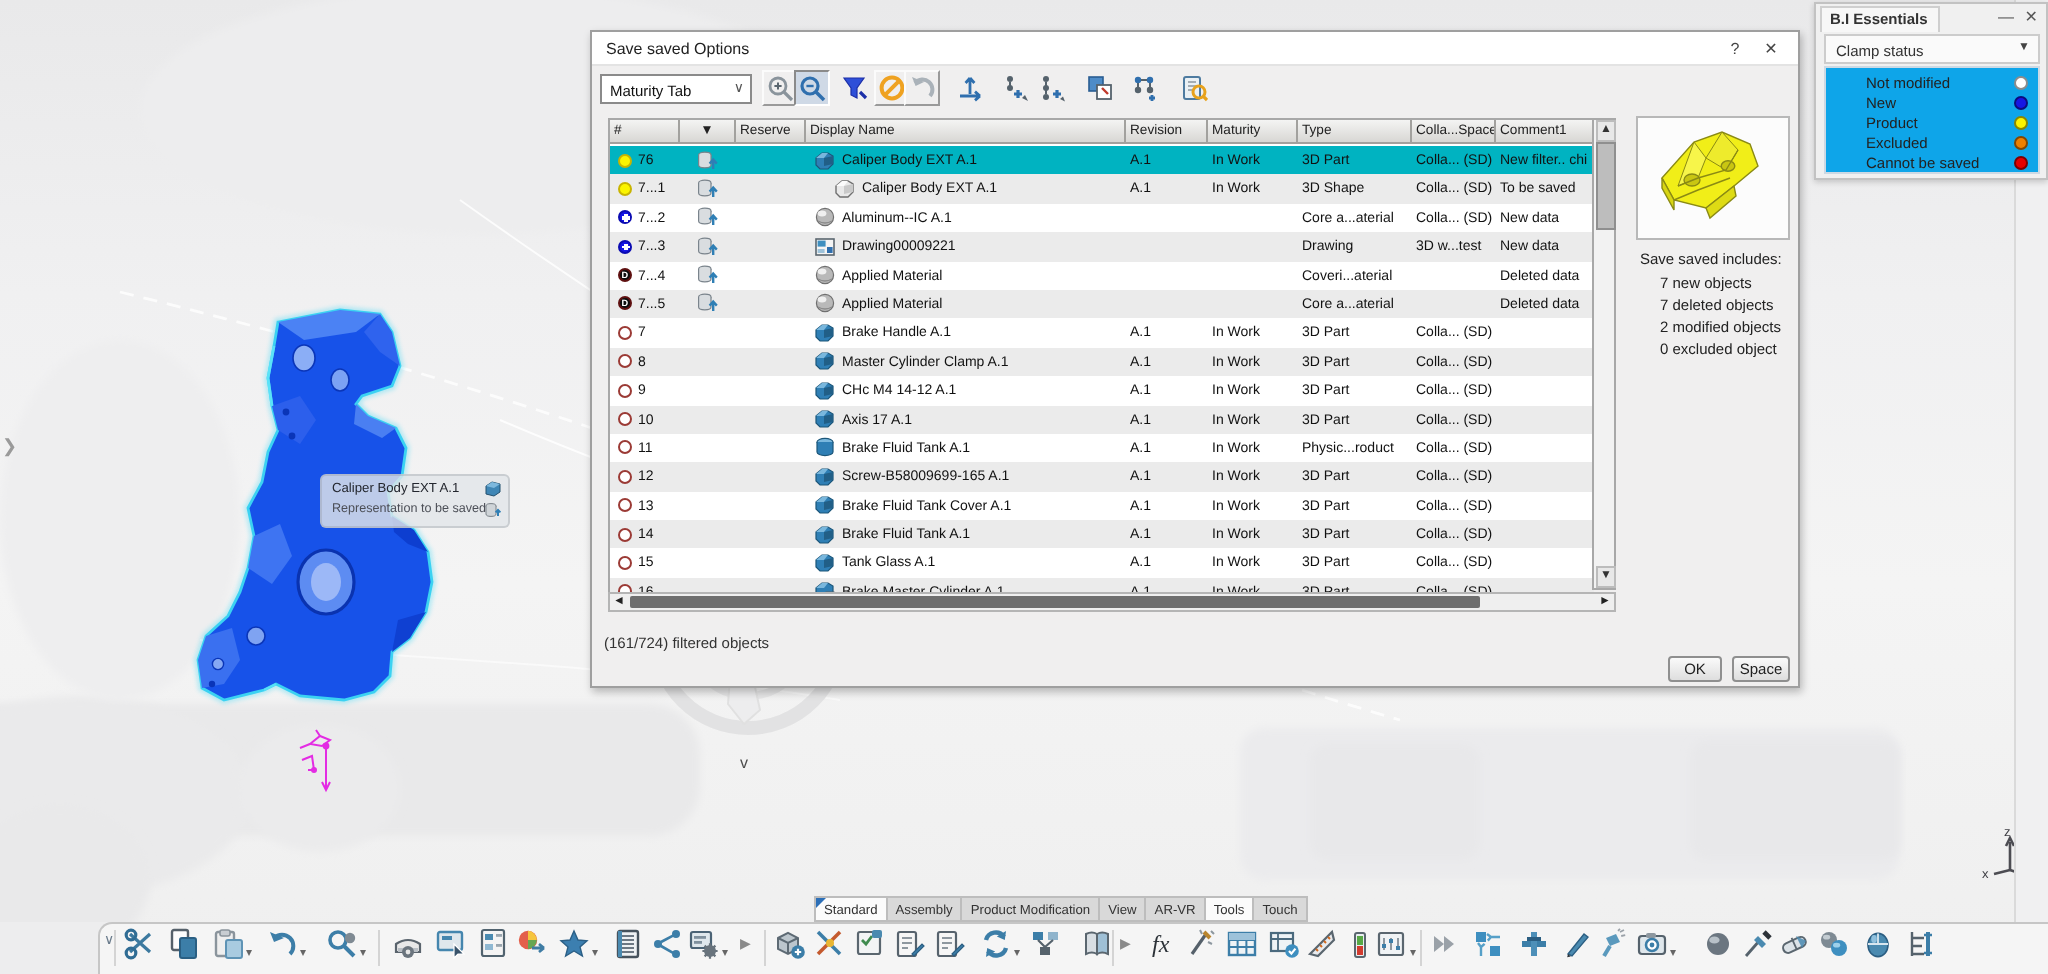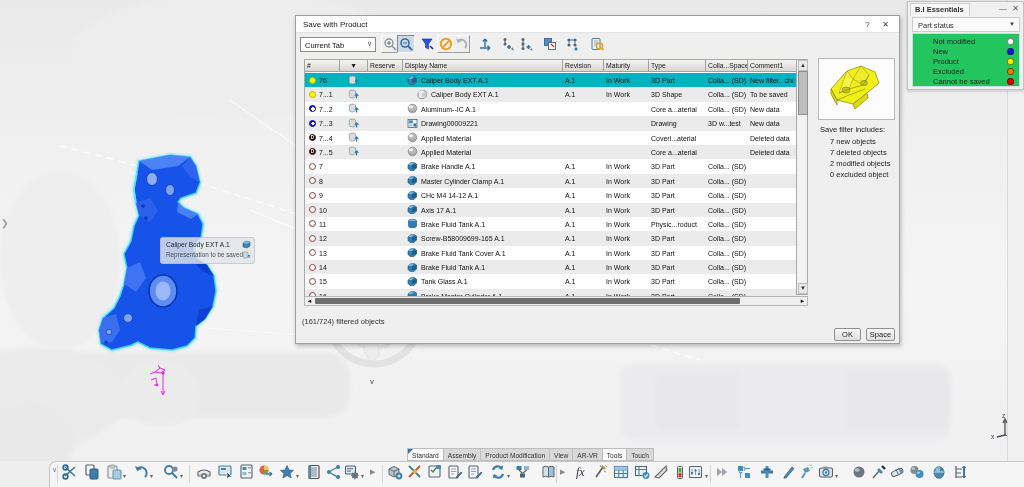--- a/index.html
+++ b/index.html
@@ -57,21 +57,21 @@
   .scope-line{left:534px;font-size:7.5px;color:#222;}
   .btn{top:312px;height:13px;background:linear-gradient(180deg,#fafafa,#dedede);border:1px solid #8f8f8f;border-radius:2px;
     font-size:7.5px;color:#222;text-align:center;line-height:12px;box-sizing:border-box;}
   
   #essentials{left:907px;top:1px;width:115px;height:87px;background:#f0f0f0;border:1px solid #c2c2c2;box-shadow:0 1px 3px rgba(0,0,0,.18);}
   #ess-titletab{left:2px;top:1px;height:11px;padding:1px 5px 0 4px;background:#f7f7f7;border:1px solid #cfcfcf;border-bottom:none;font-size:7.5px;font-weight:bold;color:#333;}
   .ess-ctl{top:2px;font-size:8px;color:#555;line-height:9px;}
   #ess-combo{left:4px;top:15px;width:106px;height:13px;background:#fafafa;border:1px solid #cccccc;}
   #ess-combo-label{left:5px;top:3px;font-size:7.5px;color:#333;}
   #ess-combo-arrow{right:4px;top:3px;font-size:6px;color:#444;}
-  #ess-legend{left:4px;top:31px;width:106px;height:52px;background:#22c55e;border:1px solid #ccd9e4;}
+  #ess-legend{left:4px;top:31px;width:106px;height:52px;background:#0ea5e9;border:1px solid #ccd9e4;}
   .leg-row{position:absolute;left:0;width:106px;height:10px;}
   .leg-label{position:absolute;left:20px;top:1px;font-size:7.5px;color:#222;}
   .leg-dot{position:absolute;right:5px;top:1.5px;width:7px;height:7px;border-radius:50%;box-sizing:border-box;border:1px solid rgba(0,0,0,.45);}
   
   #tabsbar{left:407px;top:448px;height:14px;display:flex;}
   .tab{height:13px;padding:2.5px 4px 0 4px;background:#d9d9d9;border:1px solid #bdbdbd;border-left:none;
     font-size:6.6px;color:#333;white-space:nowrap;box-sizing:border-box;position:relative;}
   .tab:first-child{border-left:1px solid #bdbdbd;}
   .tab.active{background:#fbfbfb;}
   #tab-corner{position:absolute;left:0;top:0;width:0;height:0;border-left:5px solid #2c6fb7;border-bottom:5px solid transparent;}
@@ -194,28 +194,28 @@
     </svg>
     <svg class="abs" style="right:3px;top:13px" width="9" height="9" viewBox="0 0 9 9">
       <ellipse cx="3.5" cy="2" rx="2.5" ry="1.2" fill="#cfd4d8" stroke="#7a8188" stroke-width=".5"></ellipse>
       <path d="M1,2 L1,6 A2.5,1.2 0 0 0 6,6 L6,2" fill="#cfd4d8" stroke="#7a8188" stroke-width=".5"></path>
       <path d="M7,7 L7,4 M5.8,5.2 L7,4 L8.2,5.2" stroke="#2f7fb5" stroke-width="1" fill="none"></path>
     </svg>
   </div>
 
   <div class="abs" id="dialog">
     <div class="abs" id="dlg-titlebar">
-      <span class="abs" id="dlg-title">Save with Product</span>
+      <span class="abs" id="dlg-title">Save saved Options</span>
       <span class="abs dlg-ctl" style="right:26px">?</span>
       <span class="abs dlg-ctl" style="right:8px">✕</span>
     </div>
 
     <div class="abs" id="dlg-toolbar">
       <div class="abs" id="dlg-combo">
-        <span class="abs" id="dlg-combo-label">Current Tab</span>
+        <span class="abs" id="dlg-combo-label">Maturity Tab</span>
         <span class="abs" id="dlg-combo-arrow">∨</span>
       </div>
       <div id="dlg-toolbar-buttons">
           <div class="abs tbtn raised" style="left: 85px;">
             <svg width="14" height="14">
               <circle cx="6" cy="6" r="4" fill="none" stroke="#8a949c" stroke-width="1.4"></circle>
               <path d="M9,9 L13,13" stroke="#8a949c" stroke-width="1.6"></path>
               <path d="M6,4.2 V7.8 M4.2,6 H7.8" stroke="#5a666f" stroke-width="1"></path>
             </svg>
           </div>
@@ -603,36 +603,36 @@
           <path d="M34,45 L48,34 L49,39 L36,50 Z" fill="#dedb14"></path>
           <path d="M28,12 L34,20 L30,30 L20,34 Z" fill="#f7f54a" stroke-width=".5"></path>
           <path d="M42,7 L50,16 L44,26 L34,20 Z" fill="#eeeb2c" stroke-width=".5"></path>
           <ellipse cx="27" cy="31" rx="4" ry="3" fill="#c9c612"></ellipse>
           <ellipse cx="45" cy="24" rx="3.4" ry="2.6" fill="#c9c612"></ellipse>
           <path d="M20,34 L30,30 L44,26 L50,16" fill="none"></path>
           <path d="M18,41 L30,36 L46,30" fill="none"></path>
         </g>
       </svg>
     </div>
-    <span class="abs" id="scope-title">Save filter includes:</span>
+    <span class="abs" id="scope-title">Save saved includes:</span>
 
     <div class="abs btn" style="left:538px;width:27px">OK</div>
     <div class="abs btn" style="left:570px;width:29px">Space</div>
   <div class="abs scope-line" style="top: 121px;">7  new objects</div>
       <div class="abs scope-line" style="top: 132px;">7  deleted objects</div>
       <div class="abs scope-line" style="top: 143px;">2  modified objects</div>
       <div class="abs scope-line" style="top: 154px;">0  excluded object</div>
     </div>
 
   <div class="abs" id="essentials">
     <span class="abs" id="ess-titletab">B.I Essentials</span>
     <span class="abs ess-ctl" style="right:16px">—</span>
     <span class="abs ess-ctl" style="right:4px">✕</span>
     <div class="abs" id="ess-combo">
-      <span class="abs" id="ess-combo-label">Part status</span>
+      <span class="abs" id="ess-combo-label">Clamp status</span>
       <span class="abs" id="ess-combo-arrow">▼</span>
     </div>
     <div class="abs" id="ess-legend">
         <div class="leg-row" style="top: 2px;">
           <span class="leg-label">Not modified</span>
           <span class="leg-dot" style="background: rgb(255, 255, 255);"></span>
         </div>
         <div class="leg-row" style="top: 12px;">
           <span class="leg-label">New</span>
           <span class="leg-dot" style="background: rgb(22, 22, 228);"></span>

